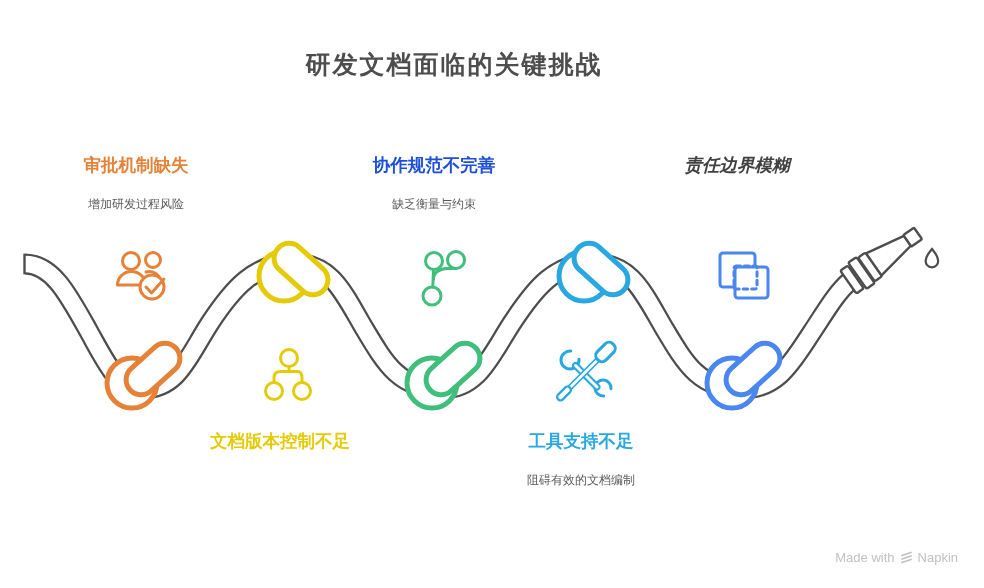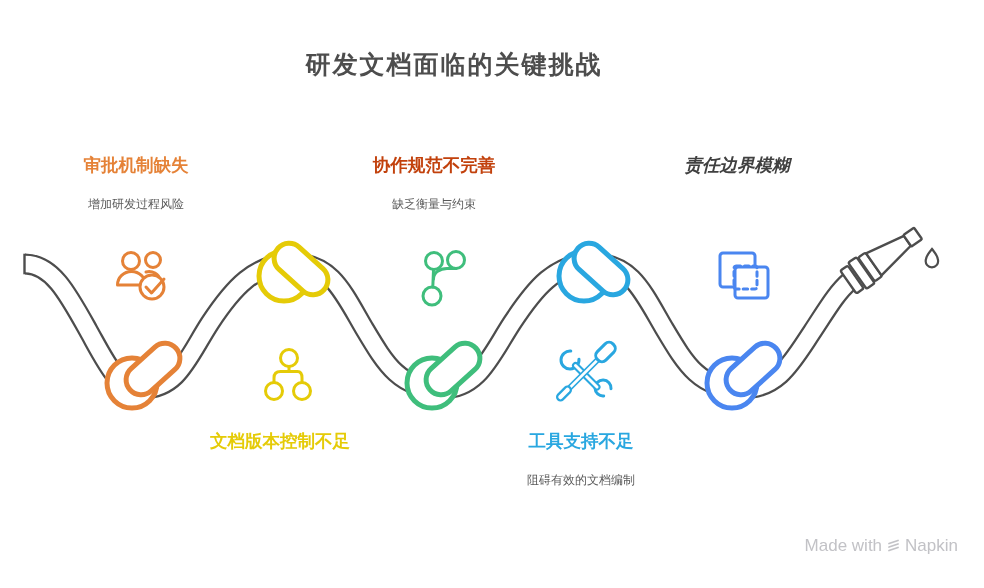--- a/index.html
+++ b/index.html
@@ -14,37 +14,37 @@
   .item-block{position:absolute;text-align:center;}
   .item-label{font-size:17.5px;line-height:20px;font-weight:bold;margin:0 0 19px 0;}
   .item-desc{font-size:12px;line-height:20px;color:#5a5a5a;margin:0;}
   .b1{left:36px;top:155px;width:200px;}
   .b2{left:334px;top:155px;width:200px;}
   .b3{left:637px;top:155px;width:200px;}
   .b4{left:177px;top:431px;width:206px;}
   .b5{left:481px;top:431px;width:200px;}
   .artwork{position:absolute;left:0;top:0;}
   .watermark{
-    position:absolute;top:536px;right:26px;display:flex;align-items:center;gap:5px;
-    font-size:17px;color:#c2c2c6;
+    position:absolute;top:550px;right:26px;display:flex;align-items:center;gap:5px;
+    font-size:13px;color:#c2c2c6;
   }
 </style>
 </head>
 <body>
 
 <div class="canvas">
 
   <div class="page-title">研发文档面临的关键挑战</div>
 
   <div class="item-block b1">
     <div class="item-label" style="color: rgb(229, 130, 55);">审批机制缺失</div>
     <div class="item-desc">增加研发过程风险</div>
   </div>
   <div class="item-block b2">
-    <div class="item-label" style="color: #c2410c;">协作规范不完善</div>
+    <div class="item-label" style="color: #1d4ed8;">协作规范不完善</div>
     <div class="item-desc">缺乏衡量与约束</div>
   </div>
   <div class="item-block b3">
     <div class="item-label" style="color: #404040; font-style: italic;">责任边界模糊</div>
   </div>
 
   <div class="item-block b4">
     <div class="item-label" style="color: rgb(229, 203, 7);">文档版本控制不足</div>
   </div>
   <div class="item-block b5">

